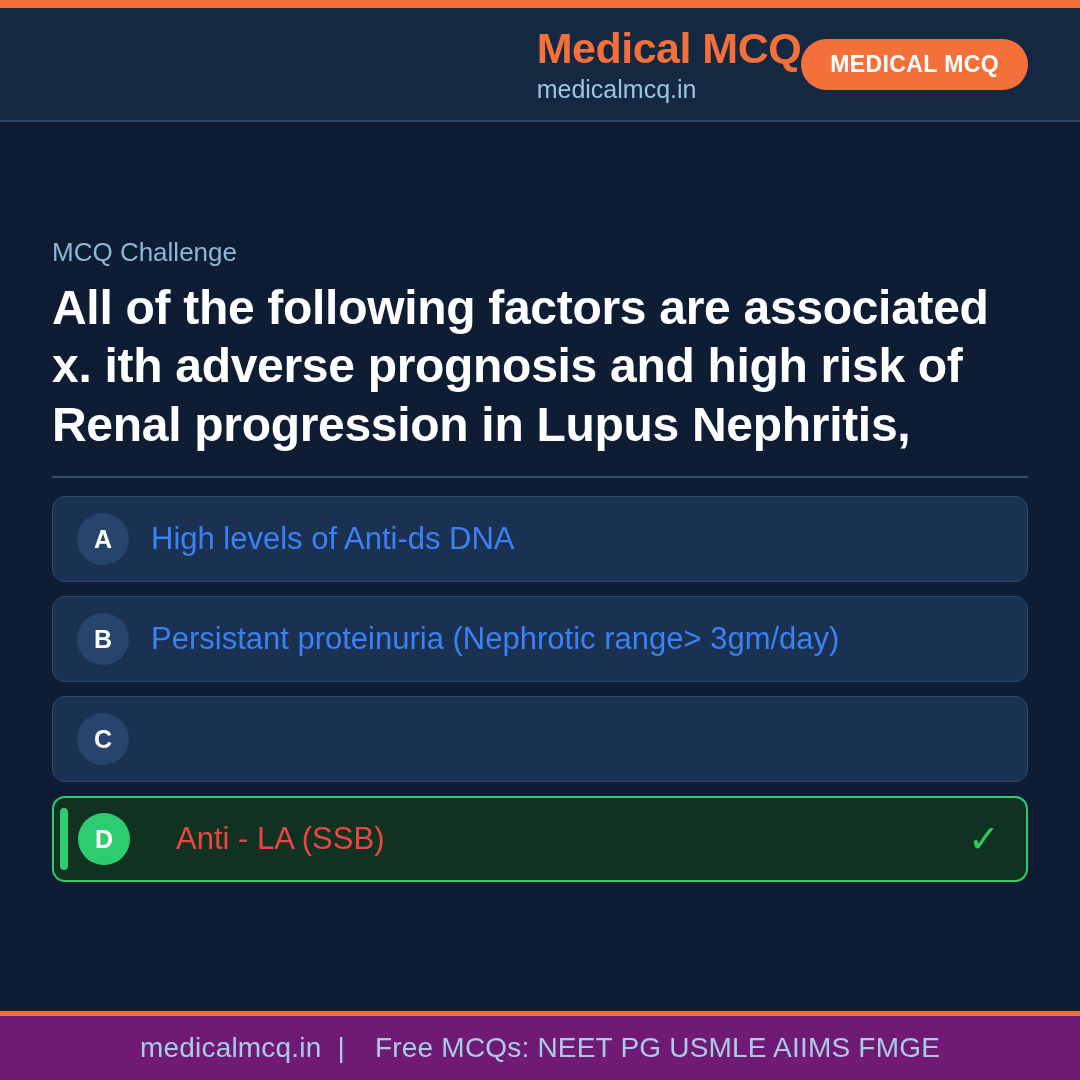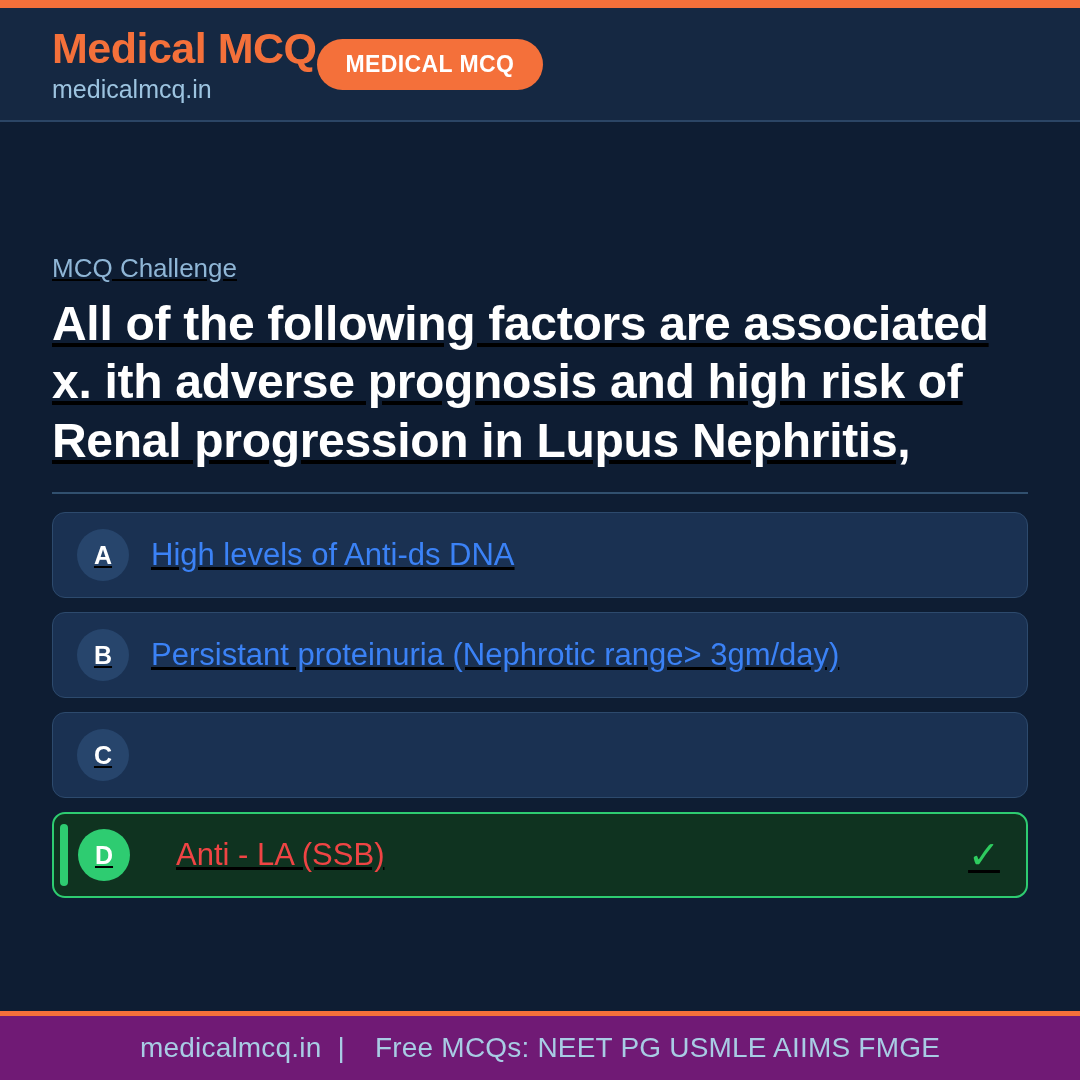--- a/index.html
+++ b/index.html
@@ -34,21 +34,21 @@
 
   
   .header {
     position: relative;
     height: 114px;
     background: #152842;
     border-bottom: 2px solid #2b4565;
     flex: 0 0 auto;
     display: flex;
     align-items: center;
-    justify-content: flex-start;
+    justify-content: flex-end;
     padding: 0 52px;
     box-sizing: border-box;
   }
   .brand-block {
     display: flex;
     flex-direction: column;
     justify-content: center;
     line-height: 1;
   }
   .brand-title {
@@ -70,25 +70,24 @@
     font-weight: bold;
     letter-spacing: 0.4px;
     padding: 12px 29px;
     border-radius: 26px;
     white-space: nowrap;
   }
 
   
   .main {
     flex: 1 1 auto;
-    padding: 16px 52px;
-    box-sizing: border-box;
-    display: flex;
-    flex-direction: column;
-    text-decoration: underline;
+    padding: 0 52px;
+    box-sizing: border-box;
+    display: flex;
+    flex-direction: column;
   }
   .q-spacer { height: 116px; flex: 0 0 auto; }
 
   .kicker {
     font-size: 26px;
     color: #8fb6d6;
     margin-bottom: 12px;
     line-height: 1.1;
   }
   .question {

